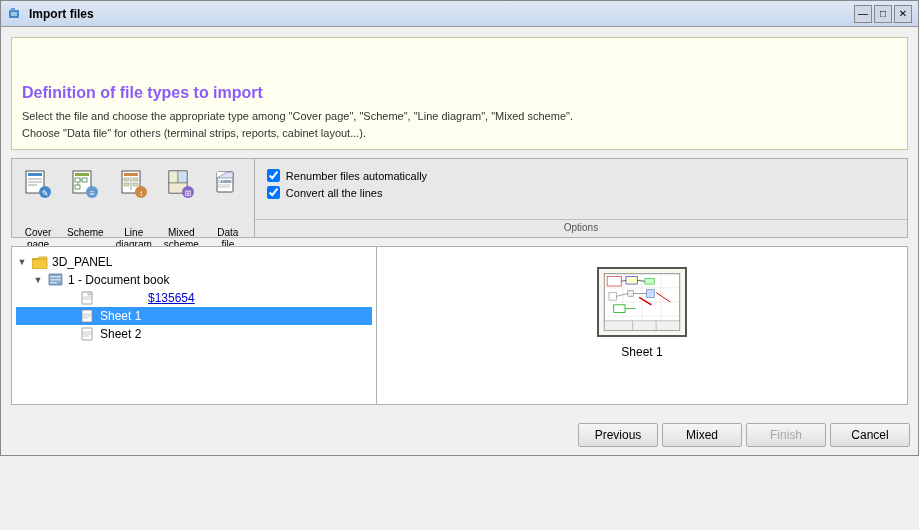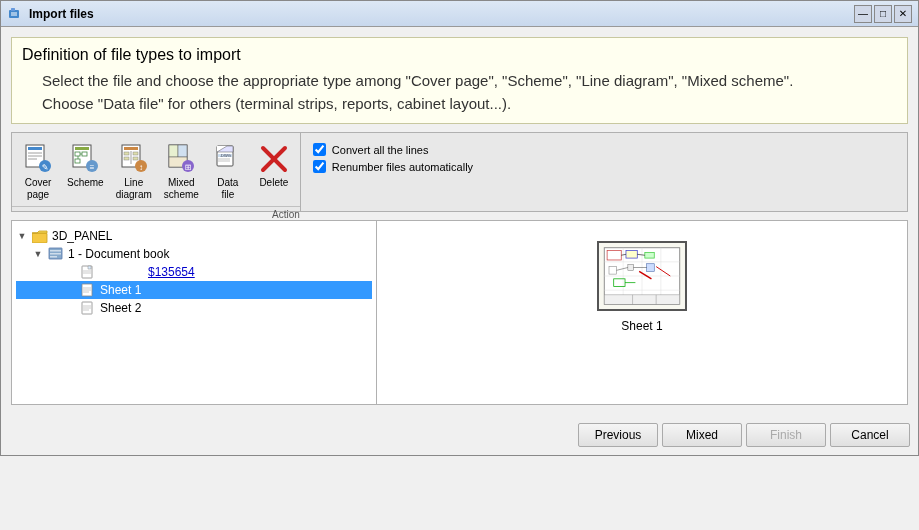--- a/index.html
+++ b/index.html
@@ -66,29 +66,29 @@
       overflow: hidden;
     }
     .header-section {
       background: #fffff0;
       border: 1px solid #c8c8a0;
       padding: 8px 10px;
       flex-shrink: 0;
     }
     .header-title {
       font-size: 16px;
-      font-weight: normal;
-      color: #000000;
+      font-weight: bold;
+      color: #8b5cf6;
       margin-bottom: 6px;
+      margin-top: 38px;
     }
     .header-desc {
-      font-size: 15px;
+      font-size: 11px;
       color: #333;
       line-height: 1.5;
-      margin-left: 20px;
     }
     .toolbar-section {
       background: #e8e8e8;
       border: 1px solid #b0b0b0;
       display: flex;
       align-items: stretch;
       flex-shrink: 0;
       height: 80px;
     }
     .action-group {
@@ -128,20 +128,21 @@
       height: 32px;
       display: flex;
       align-items: center;
       justify-content: center;
     }
     .tool-label {
       font-size: 10px;
       text-align: center;
       color: #000;
       line-height: 1.2;
+      margin-top: 24px;
     }
     .options-group {
       display: flex;
       flex-direction: column;
       align-items: stretch;
       flex: 1;
     }
     .options-content {
       display: flex;
       flex-direction: column;
@@ -386,45 +387,37 @@
                 </text>
                 <rect x="5" y="10" width="14" height="3" fill="#ccddee" rx="0.5"></rect>
                 <text x="7" y="13" font-size="4" fill="#334">.DWG</text>
                 <line x1="5" y1="15" x2="17" y2="15" stroke="#aaa" stroke-width="0.7"></line>
                 <line x1="5" y1="17" x2="17" y2="17" stroke="#aaa" stroke-width="0.7"></line>
               </svg>
             </div>
             <div class="tool-label">Data<br>file</div>
           </div>
 
-          <div class="tool-btn">
-            <div class="tool-icon">
-              <svg width="30" height="30" viewBox="0 0 30 30">
-                <line x1="4" y1="4" x2="26" y2="26" stroke="#cc2222" stroke-width="4" stroke-linecap="round"></line>
-                <line x1="26" y1="4" x2="4" y2="26" stroke="#cc2222" stroke-width="4" stroke-linecap="round"></line>
-              </svg>
-            </div>
-            <div class="tool-label">Delete</div>
-          </div>
 
         </div>
         <div class="action-label">Action</div>
       </div>
 
       <div class="options-group">
         <div class="options-content">
           <div class="option-item">
             <input type="checkbox" class="checkbox-input" checked="" style="">
-            <span class="option-text">Convert all the lines</span>
+            <span class="option-text">Renumber files automatically</span>
           </div>
           <div class="option-item">
             <input type="checkbox" class="checkbox-input" checked="" style="">
-            <span class="option-text">Renumber files automatically</span>
-          </div>
-        </div>
+            <span class="option-text">Convert all the lines</span>
+          </div>
+        </div>
+        <div class="options-label">Options</div>
       </div>
     </div>
 
     <div class="main-area">
 
       <div class="tree-panel">
 
         <div class="tree-item tree-indent-1">
           <div class="tree-expander">▼</div>
           <div class="tree-icon">

